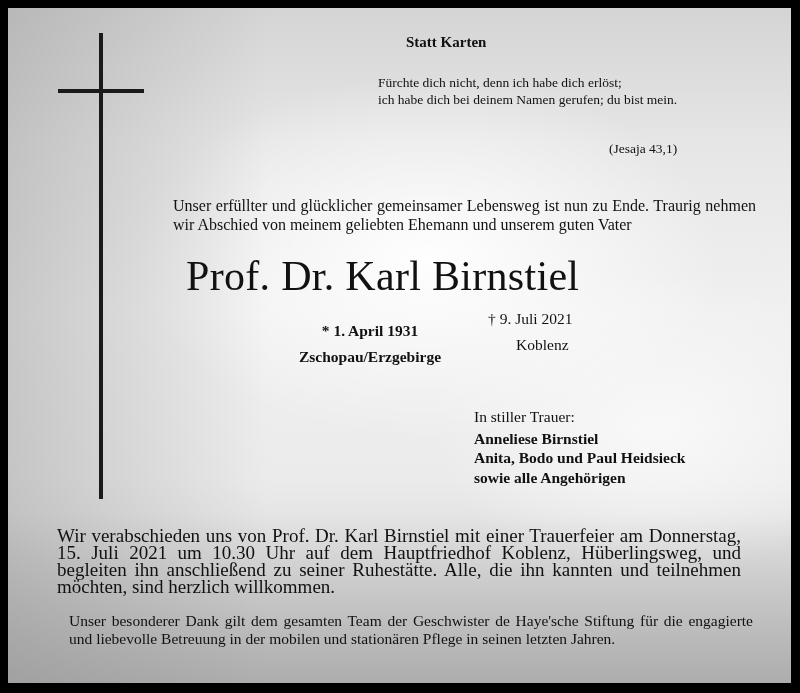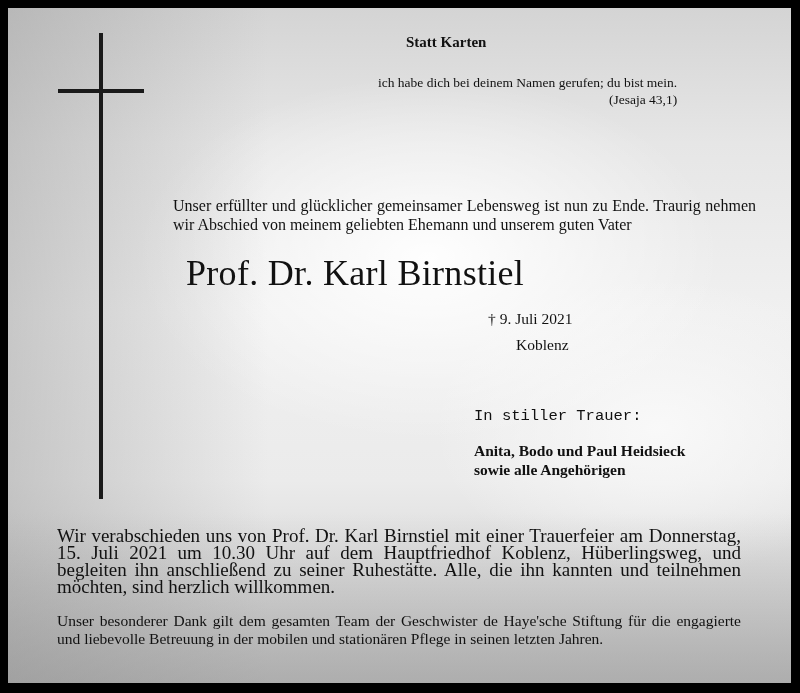--- a/index.html
+++ b/index.html
@@ -22,57 +22,63 @@
   .card::after {
     content: ""; position: absolute; left: 0; bottom: 0; width: 783px; height: 170px;
     background: linear-gradient(0deg, rgba(140,140,140,0.45), rgba(200,200,200,0));
   }
   .cross-v { position: absolute; left: 91px; top: 25px; width: 4px; height: 466px; background: #1a1a1a; z-index: 2; }
   .cross-h { position: absolute; left: 50px; top: 81px; width: 86px; height: 4px; background: #1a1a1a; z-index: 2; }
 
   .t { position: absolute; color: #111; z-index: 3; white-space: nowrap; font-family: "Liberation Serif", "DejaVu Serif", serif; }
   .statt { left: 398px; top: 26px; font-size: 15px; font-weight: bold; }
   .verse { left: 370px; top: 66px; font-size: 13.5px; line-height: 17px; }
-  .verse .ref { text-align: right; }
+  .verse .ref { text-align: right; margin-top: 32px; }
   .intro { left: 165px; top: 148px; font-size: 16px; line-height: 19px; text-align: justify; width: 583px; white-space: normal; margin-top: 40px; }
-  .name { left: 178px; top: 244px; font-size: 36px; letter-spacing: 0.3px; }
+  .name { left: 178px; top: 244px; font-size: 42px; letter-spacing: 0.3px; }
   .birth { left: 268px; top: 310px; font-size: 15.5px; font-weight: bold; line-height: 26px; text-align: center; width: 188px; }
   .death { left: 480px; top: 298px; font-size: 15.5px; font-weight: normal; line-height: 26px; }
   .death .place { padding-left: 28px; }
   .mourning { left: 466px; top: 399px; font-size: 15.5px; line-height: 19.5px; }
-  .mourning .label { font-weight: normal; margin-bottom: 14px; font-family: Liberation Mono, monospace; }
+  .mourning .label { font-weight: normal; margin-bottom: 2px; }
   .mourning .n { font-weight: bold; }
   .para1 { left: 49px; top: 519px; width: 684px; font-size: 19px; line-height: 17px; white-space: normal; text-align: justify; }
-  .para2 { left: 49px; top: 604px; width: 684px; font-size: 15.5px; line-height: 18px; white-space: normal; text-align: justify; }
+  .para2 { left: 61px; top: 604px; width: 684px; font-size: 15.5px; line-height: 18px; white-space: normal; text-align: justify; }
 </style>
 </head>
 <body>
 
 <div class="card">
   <div class="cross-v"></div>
   <div class="cross-h"></div>
 
   <div class="t statt">Statt Karten</div>
 
   <div class="t verse">
+    <div>Fürchte dich nicht, denn ich habe dich erlöst;</div>
     <div>ich habe dich bei deinem Namen gerufen; du bist mein.</div>
     <div class="ref">(Jesaja 43,1)</div>
   </div>
 
   <div class="t intro">Unser erfüllter und glücklicher gemeinsamer Lebensweg ist nun zu Ende. Traurig nehmen wir Abschied von meinem geliebten Ehemann und unserem guten Vater</div>
 
   <div class="t name">Prof. Dr. Karl Birnstiel</div>
 
+  <div class="t birth">
+    <div>* 1. April 1931</div>
+    <div>Zschopau/Erzgebirge</div>
+  </div>
 
   <div class="t death">
     <div>† 9. Juli 2021</div>
     <div class="place">Koblenz</div>
   </div>
 
   <div class="t mourning">
     <div class="label">In stiller Trauer:</div>
+    <div class="n">Anneliese Birnstiel</div>
     <div class="n">Anita, Bodo und Paul Heidsieck</div>
     <div class="n">sowie alle Angehörigen</div>
   </div>
 
   <div class="t para1">Wir verabschieden uns von Prof. Dr. Karl Birnstiel mit einer Trauerfeier am Donnerstag, 15. Juli 2021 um 10.30 Uhr auf dem Hauptfriedhof Koblenz, Hüberlingsweg, und begleiten ihn anschließend zu seiner Ruhestätte. Alle, die ihn kannten und teilnehmen möchten, sind herzlich willkommen.</div>
   <div class="t para2">Unser besonderer Dank gilt dem gesamten Team der Geschwister de Haye'sche Stiftung für die engagierte und liebevolle Betreuung in der mobilen und stationären Pflege in seinen letzten Jahren.</div>
 </div>
 
 </body></html>

